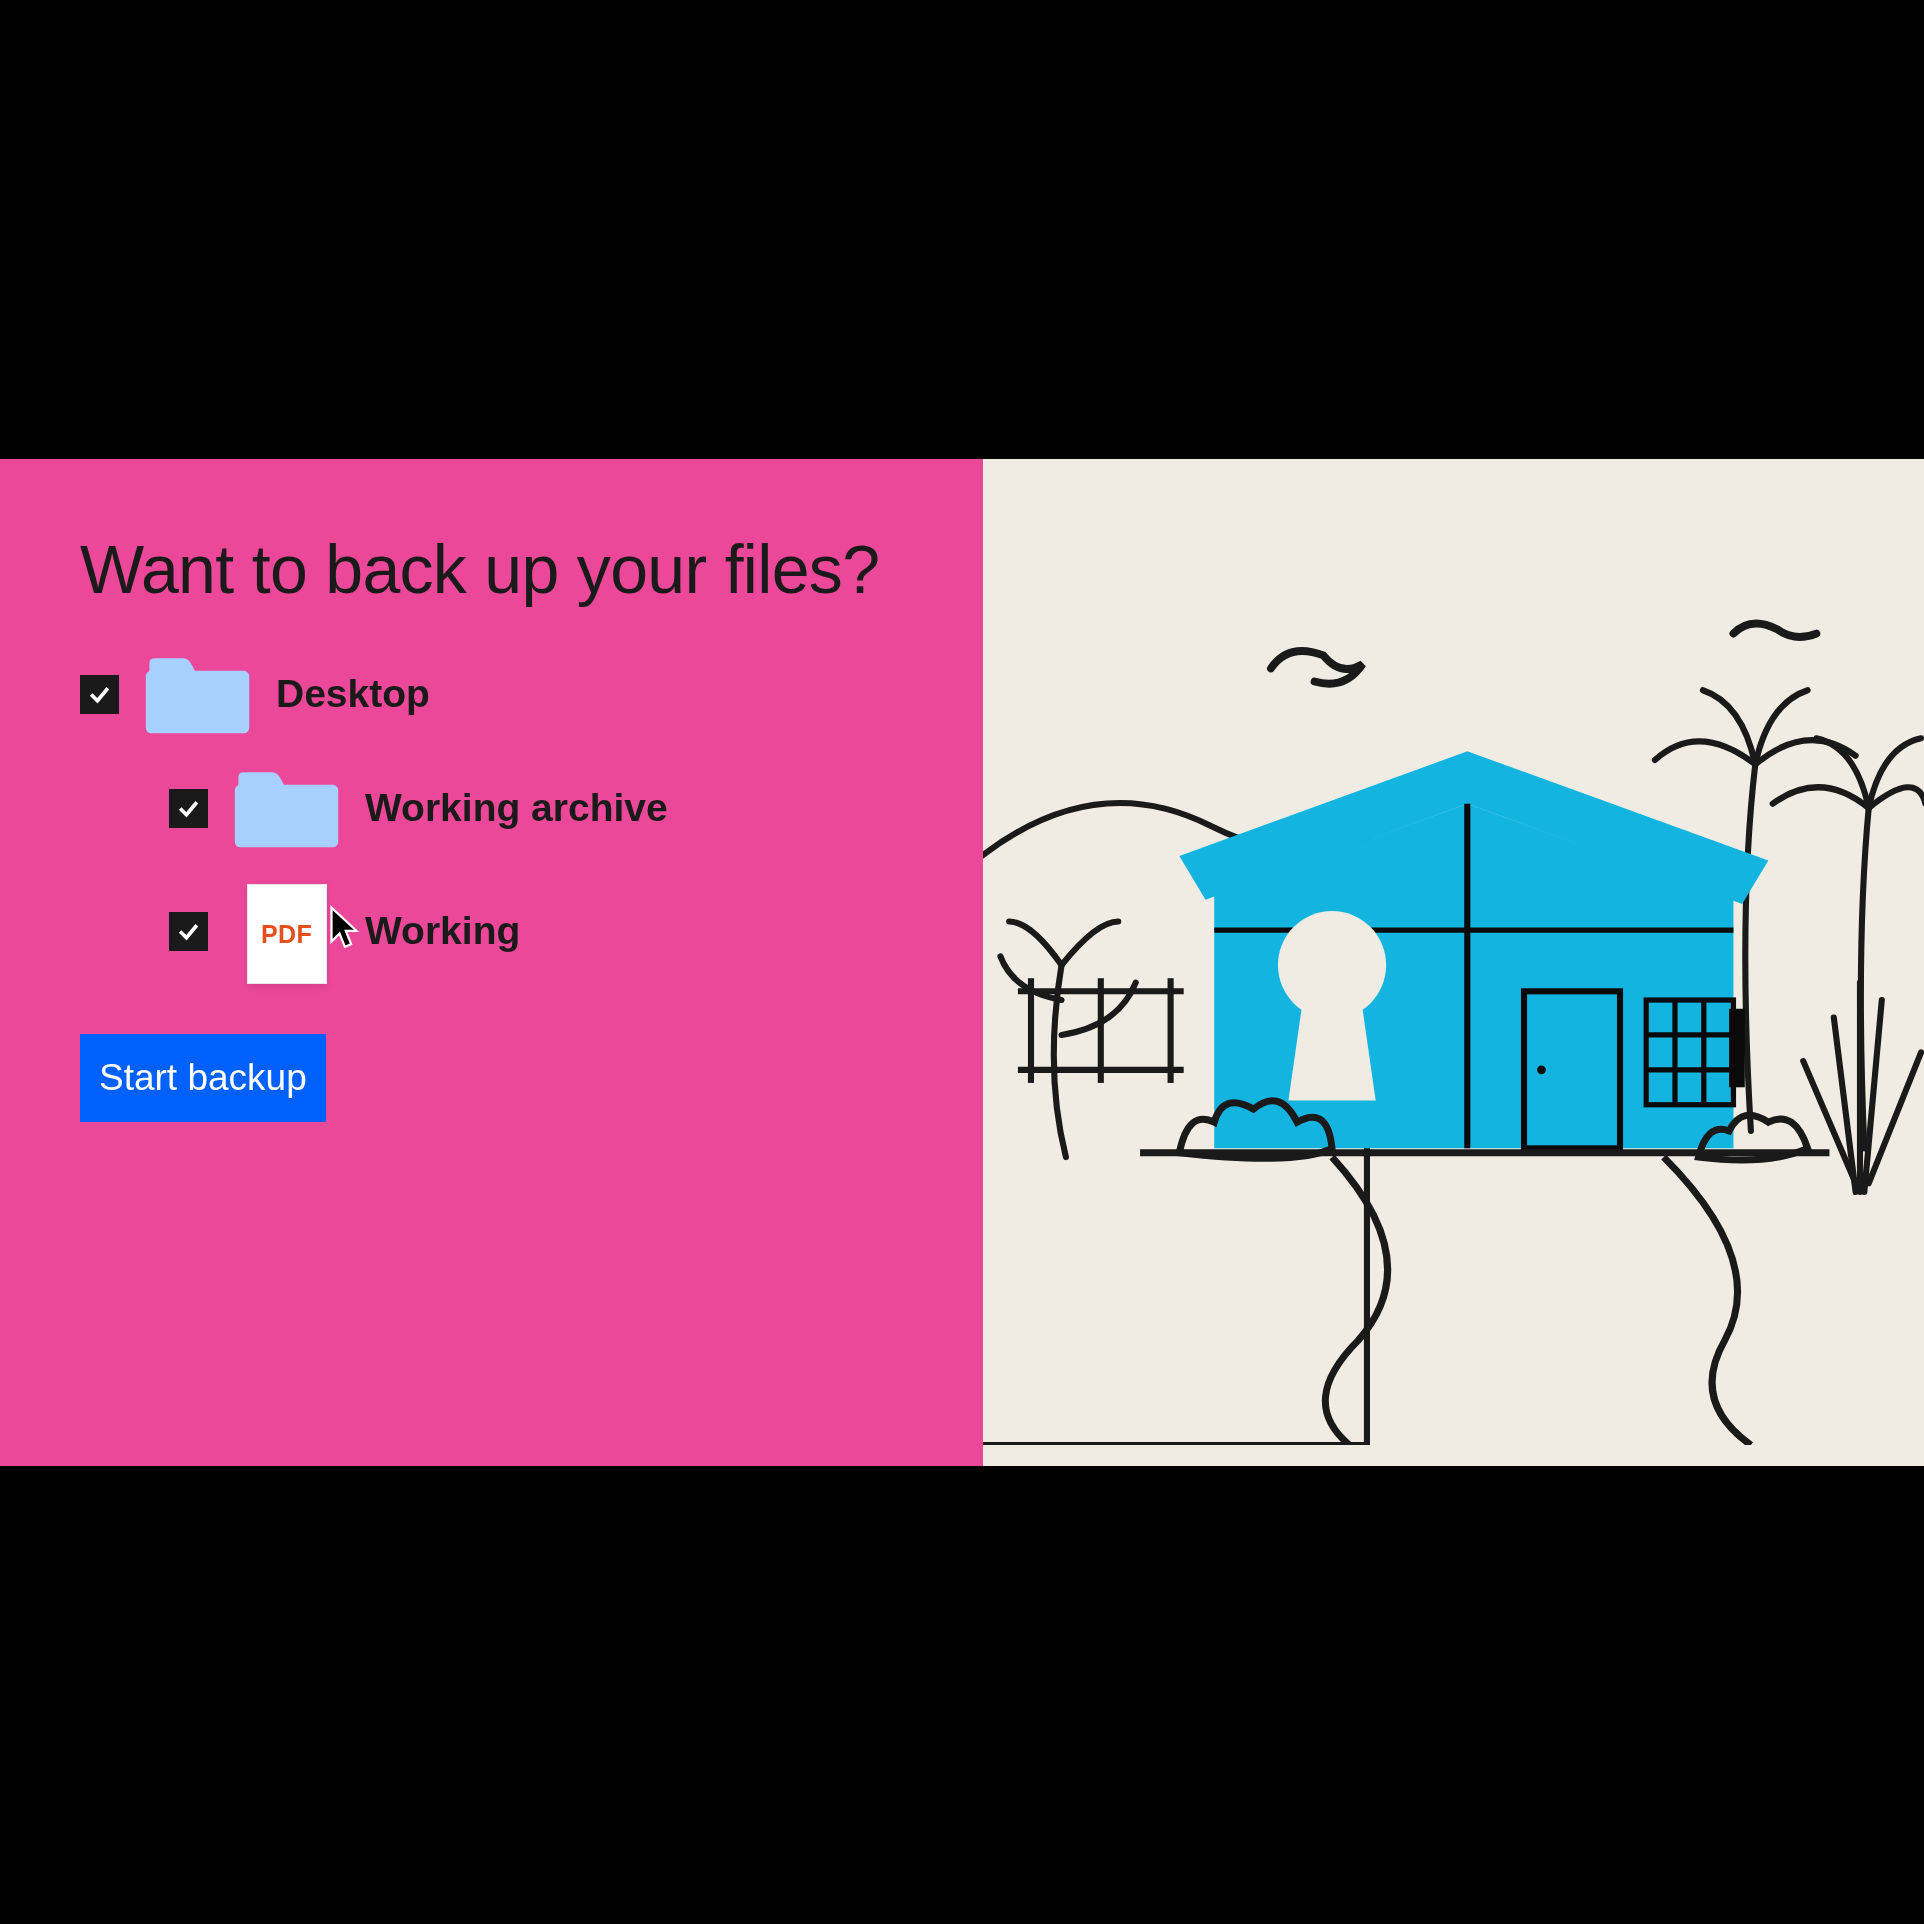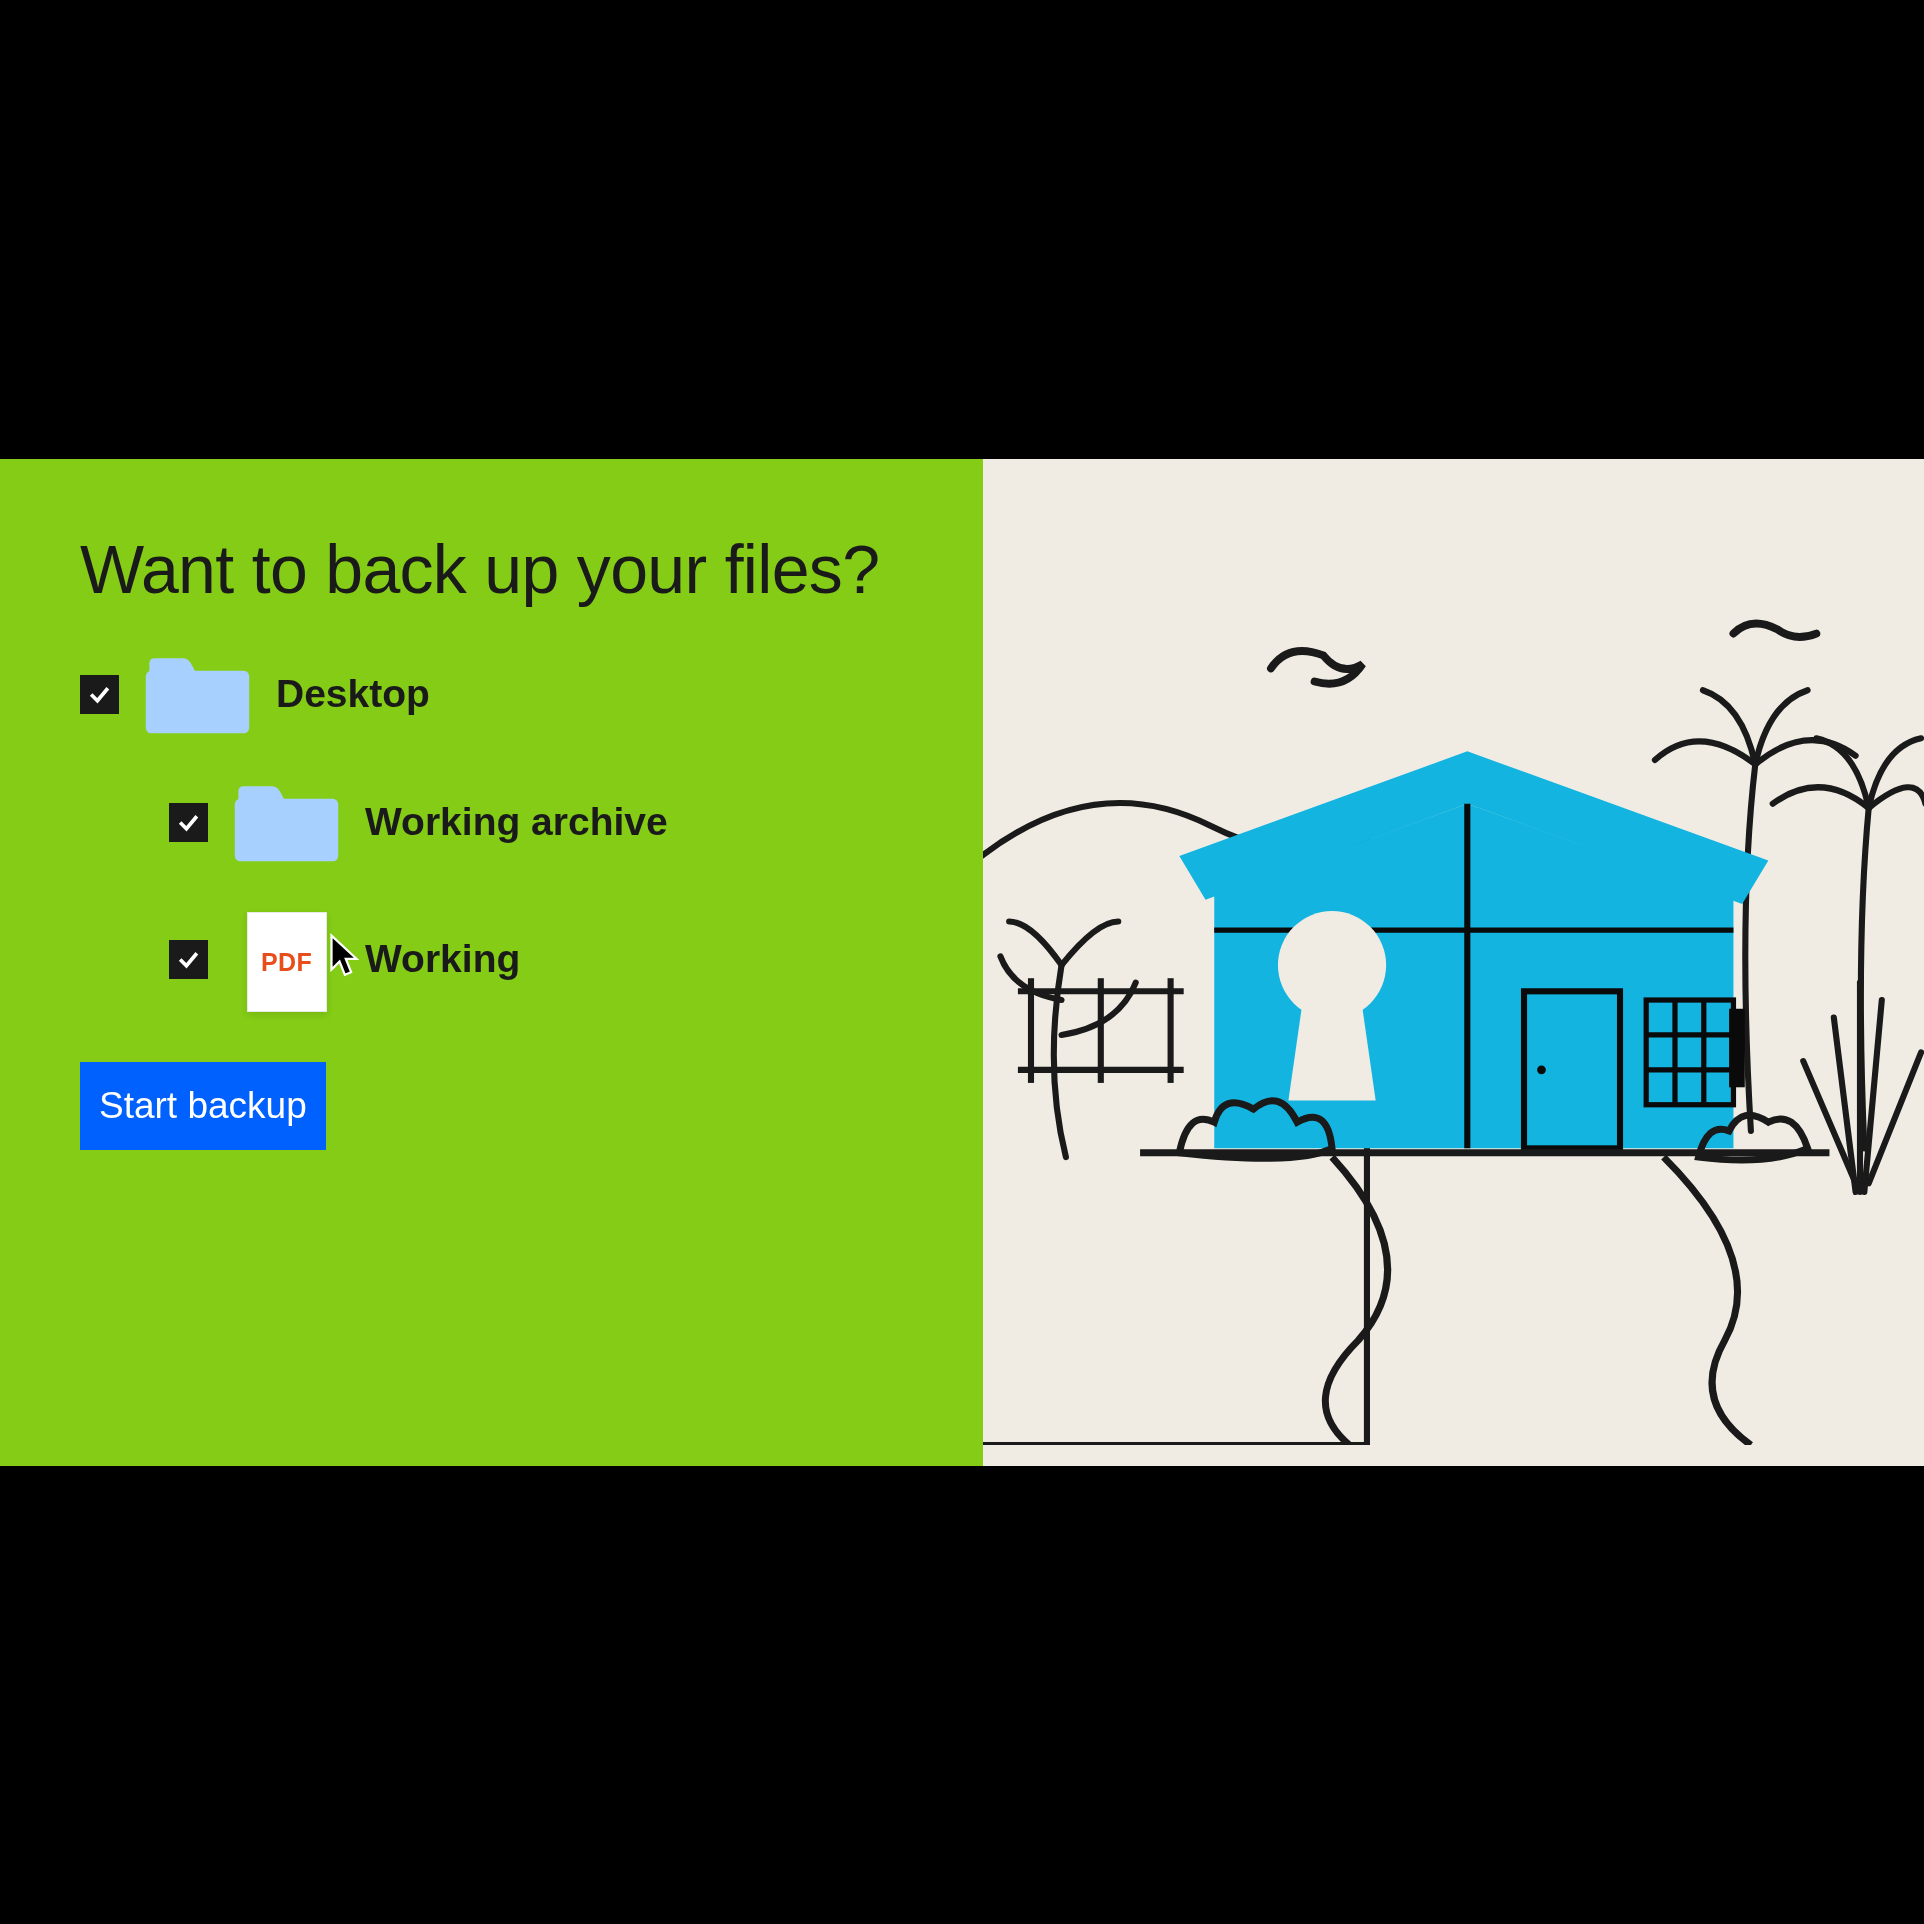--- a/index.html
+++ b/index.html
@@ -19,21 +19,21 @@
     }
 
     .panel {
       width: 1925px;
       height: 1007px;
       display: flex;
     }
 
     .left {
       width: 1000px;
-      background: #84cc16;
+      background: #ec4899;
       padding: 71px 62px 53px 80px;
       display: flex;
       flex-direction: column;
     }
 
     .right {
       width: 962px;
       background: #f0ece4;
       position: relative;
       overflow: hidden;
@@ -44,21 +44,21 @@
       font-weight: 400;
       color: #1a1a1a;
       line-height: 1.15;
       margin-bottom: 45px;
       letter-spacing: -0.01em;
     }
 
     .tree {
       display: flex;
       flex-direction: column;
-      gap: 46px;
+      gap: 32px;
       margin-bottom: 53px;
     }
 
     .item {
       display: flex;
       align-items: center;
       gap: 25px;
     }
 
     .item.child {

